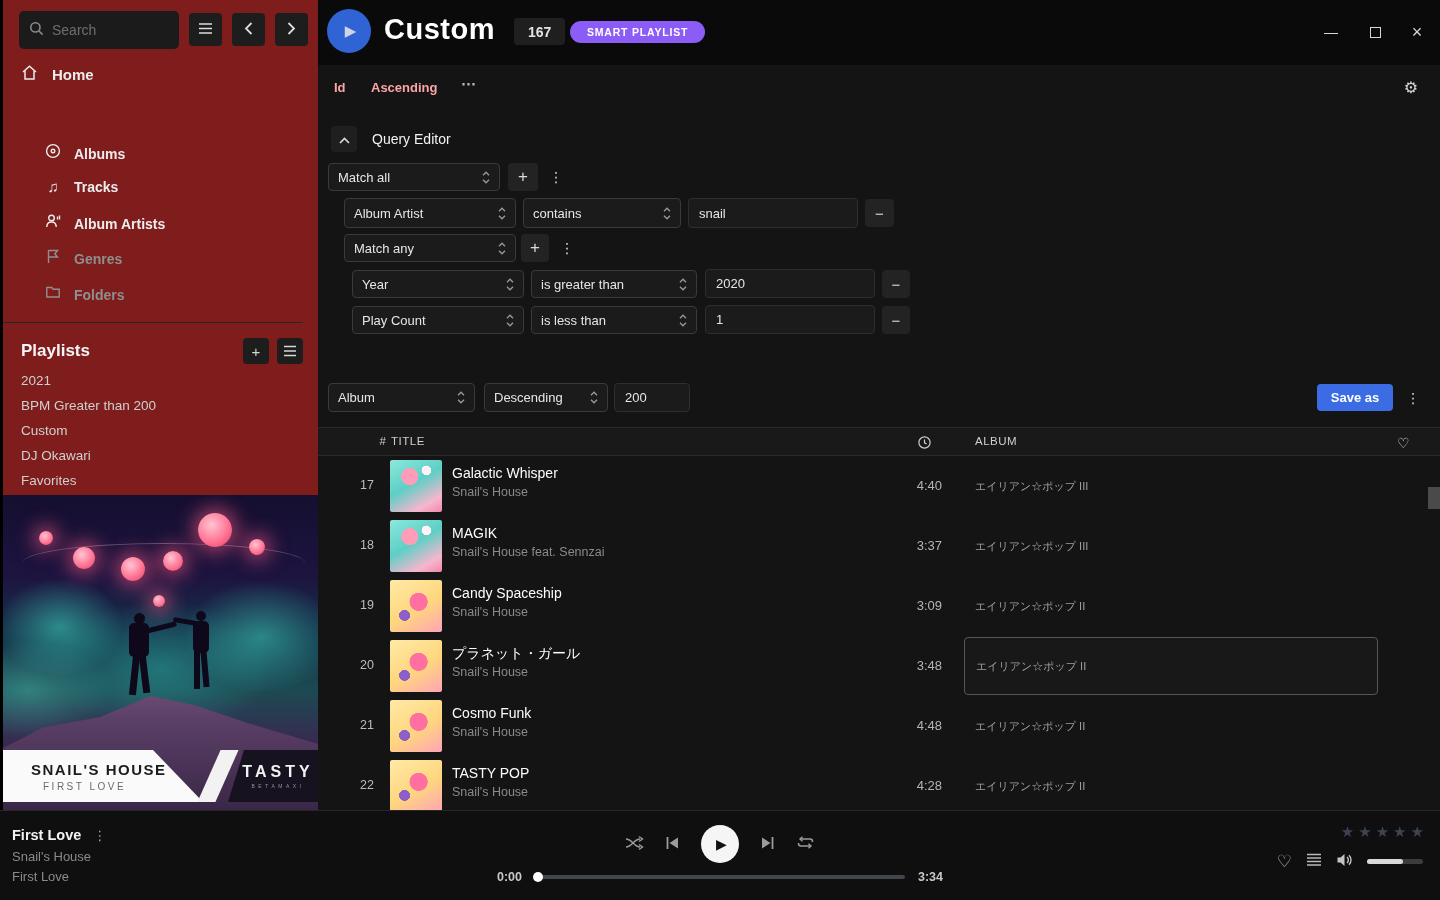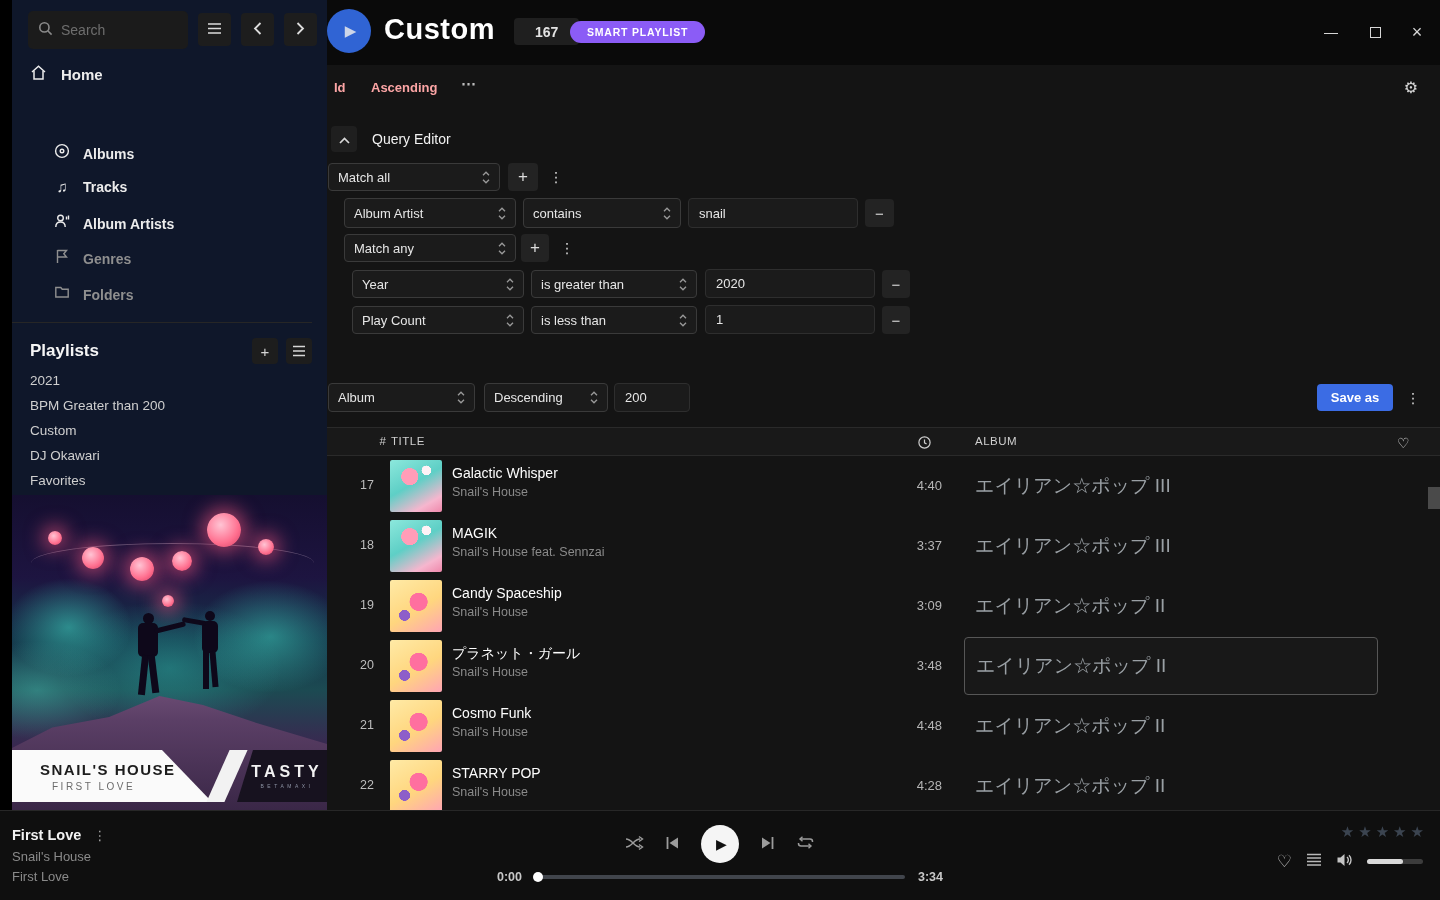--- a/index.html
+++ b/index.html
@@ -1,20 +1,20 @@
 <!DOCTYPE html>
 <html><head>
 <meta charset="utf-8">
 <style>
   * { margin:0; padding:0; box-sizing:border-box; }
   html,body { width:1440px; height:900px; overflow:hidden; background:#000; font-family:"Liberation Sans",sans-serif; }
   .app { position:relative; width:1440px; height:900px; background:#000; color:#e8e8e8; }
 
   
-  .sidebar { position:absolute; left:12px; top:0; width:315px; height:810px; background:#0f172a; z-index:3; }
+  .sidebar { position:absolute; left:3px; top:0; width:315px; height:810px; background:#7f1d1d; z-index:3; }
   .search-row { position:absolute; left:16px; top:11px; display:flex; gap:10px; }
   .search-box { width:160px; height:38px; background:#1b1b1b; border-radius:5px; display:flex; align-items:center; padding:0 10px; gap:8px; }
   .search-box input { background:transparent; border:none; outline:none; color:#cfcfcf; font-size:14px; width:110px; font-family:"Liberation Sans",sans-serif; }
   .search-box input::placeholder { color:#6e6e6e; }
   .icon-btn { width:33px; height:33px; margin-top:2px; background:#1d1d1d; border:none; border-radius:4px; color:#dcdcdc; display:flex; align-items:center; justify-content:center; cursor:pointer; }
   .nav-item { position:absolute; left:18px; display:flex; align-items:center; gap:14px; font-size:15px; font-weight:bold; color:#ececec; cursor:pointer; width:280px; }
   .nav-item svg { flex:0 0 auto; }
   .nav-sub { position:absolute; left:42px; display:flex; align-items:flex-end; gap:13px; font-size:14px; font-weight:bold; color:#ececec; cursor:pointer; }
   .nav-dim { color:#8f8f8f; }
   .chev-end { margin-left:auto; margin-right:28px; color:#bdbdbd; }
@@ -48,21 +48,21 @@
   .banner-dark { position:absolute; right:0; bottom:8px; width:90px; height:52px; background:#17121f;
     clip-path:polygon(16px 0, 100% 0, 100% 100%, 0 100%); display:flex; flex-direction:column; justify-content:center; align-items:center; padding-left:10px; }
   .tasty { color:#f2f2f2; font-size:16px; font-weight:bold; letter-spacing:4px; }
   .tasty-sub { color:#8d93a4; font-size:5px; letter-spacing:3.5px; margin-top:2px; }
 
   
   .main { position:absolute; left:315px; top:0; width:1125px; height:810px; background:#141414; }
   .top-strip { position:absolute; left:0; top:0; width:100%; height:65px; background:#0a0a0a; }
   .play-circle { position:absolute; left:12px; top:9px; width:44px; height:44px; border-radius:50%; background:#3064d4; border:none; color:#cdd6e8; display:flex; align-items:center; justify-content:center; font-size:15px; cursor:pointer; padding-left:3px; }
   .page-title { position:absolute; left:69px; top:13px; font-size:29px; font-weight:800; letter-spacing:.5px; color:#fff; }
-  .count-badge { position:absolute; left:199px; top:18px; height:27px; padding:0 21px; background:#1f1f1f; border-radius:4px; color:#e3e3e3; font-size:14px; font-weight:bold; display:flex; align-items:center; }
+  .count-badge { position:absolute; left:199px; top:18px; height:27px; padding:0 14px; background:#1f1f1f; border-radius:4px; color:#e3e3e3; font-size:14px; font-weight:bold; display:flex; align-items:center; }
   .smart-pill { position:absolute; left:255px; top:21px; height:22px; padding:0 17px; background:#8b5cf6; border-radius:11px; color:#fff; font-size:10.5px; font-weight:bold; letter-spacing:.8px; display:flex; align-items:center; }
   .win-btn { position:absolute; top:22px; width:20px; height:20px; background:transparent; border:none; color:#d6d6d6; display:flex; align-items:center; justify-content:center; cursor:pointer; }
   .win-min { right:99px; font-size:14px; }
   .win-max { right:55px; }
   .win-max i { display:block; width:11px; height:11px; border:1.5px solid #d6d6d6; }
   .win-close { right:13px; font-size:18px; }
 
   .filter-strip { position:absolute; left:0; top:65px; width:100%; height:45px; }
   .flt { position:absolute; top:15px; font-size:13px; font-weight:bold; color:#fca5a5; cursor:pointer; }
   .gear { position:absolute; right:22px; top:13px; font-size:16px; color:#d4d4d4; cursor:pointer; }
@@ -83,21 +83,21 @@
   .tbl-header > div { position:absolute; top:7px; cursor:pointer; }
   .rows { position:absolute; left:0; top:456px; width:100%; height:354px; overflow:hidden; }
   .row { position:relative; height:60px; cursor:pointer; }
   .row-num { position:absolute; left:30px; top:22px; width:44px; text-align:center; font-size:12.5px; color:#bdbdbd; }
   .thumb { position:absolute; left:75px; top:4px; width:52px; height:52px; border-radius:2px; }
   .art-alien-pop-3 { background:radial-gradient(14px 14px at 38% 32%, #ff9db8 60%, transparent 62%), radial-gradient(8px 8px at 70% 20%, #fff2f6 60%, transparent 62%), linear-gradient(150deg,#8ce8dc 0%, #5ecfc6 45%, #f6b6ce 80%, #ef88ab 100%); }
   .art-alien-pop-2 { background:radial-gradient(16px 16px at 55% 42%, #ff6f9f 55%, transparent 58%), radial-gradient(9px 9px at 28% 68%, #8d5fc9 60%, transparent 62%), linear-gradient(150deg,#ffeaa6 0%, #ffd67e 55%, #ffa4b4 100%); }
   .row-title { position:absolute; left:137px; top:9px; font-size:14px; color:#fdfdfd; }
   .row-artist { position:absolute; left:137px; top:29px; font-size:12.5px; color:#8a8a8a; }
   .row-dur { position:absolute; left:552px; top:22px; width:75px; text-align:right; font-size:13px; color:#b5b5b5; }
-  .album-cell { position:absolute; left:649px; top:1px; width:414px; height:58px; display:flex; align-items:center; padding-left:11px; font-size:19px; color:#9aa0a5; }
+  .album-cell { position:absolute; left:649px; top:1px; width:414px; height:58px; display:flex; align-items:center; padding-left:11px; font-size:11px; color:#9aa0a5; }
   .cell-focused { border:1px solid #565656; border-radius:4px; background:#181818; }
   .scroll-thumb { position:absolute; right:0; top:487px; width:12px; height:22px; background:#4a4a4a; cursor:pointer; }
 
   
   .playerbar { position:absolute; left:0; top:810px; width:1440px; height:90px; background:#0f0f0f; border-top:1px solid #272727; z-index:4; }
   .np-title-row { position:absolute; left:12px; top:16px; display:flex; align-items:center; gap:12px; }
   .np-title { font-size:14.5px; font-weight:bold; color:#f2f2f2; cursor:pointer; }
   .np-kebab { color:#a8a8a8; font-size:13px; background:transparent; border:none; cursor:pointer; }
   .np-artist { position:absolute; left:12px; top:38px; font-size:13px; color:#8a8a8a; cursor:pointer; }
   .np-album { position:absolute; left:12px; top:58px; font-size:13px; color:#8a8a8a; cursor:pointer; }
@@ -457,21 +457,21 @@
         <div class="row-num">21</div>
         <div class="thumb art-alien-pop-2"></div>
         <div class="row-title">Cosmo Funk</div>
         <div class="row-artist">Snail's House</div>
         <div class="row-dur">4:48</div>
         <div class="album-cell">エイリアン☆ポップ II</div>
       </div>
       <div class="row">
         <div class="row-num">22</div>
         <div class="thumb art-alien-pop-2"></div>
-        <div class="row-title">STARRY POP</div>
+        <div class="row-title">TASTY POP</div>
         <div class="row-artist">Snail's House</div>
         <div class="row-dur">4:28</div>
         <div class="album-cell">エイリアン☆ポップ II</div>
       </div>
     </div>
 
     <div class="scroll-thumb"></div>
   </div>
 
   <div class="playerbar">

